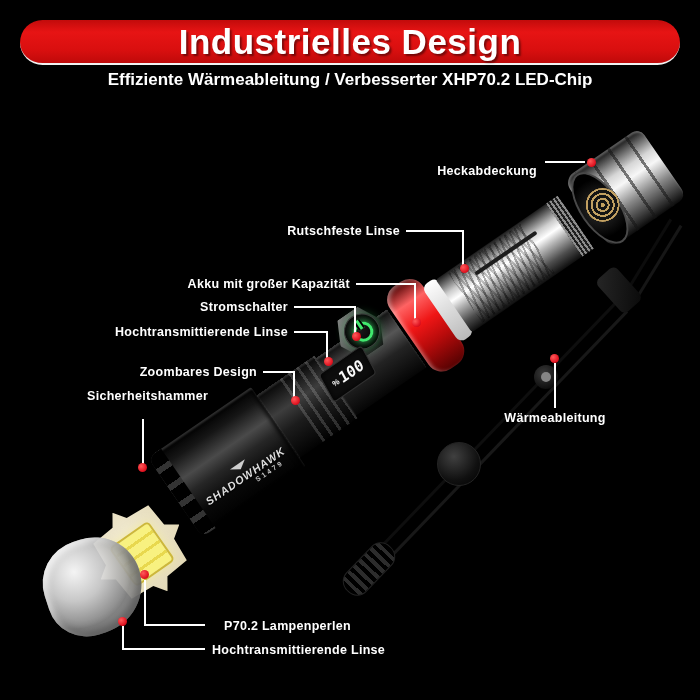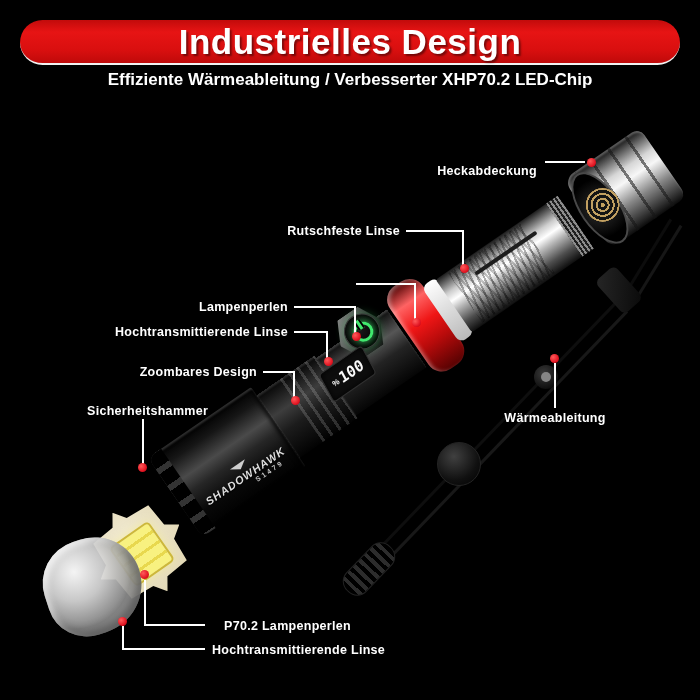--- a/index.html
+++ b/index.html
@@ -23,21 +23,21 @@
   .lh{height:2px;} .lv{width:2px;}
   .dot{position:absolute;width:9px;height:9px;border-radius:50%;z-index:10;
        background:radial-gradient(circle at 35% 35%,#ff5a5a,#e01220 65%,#a30a14);}
 
   .c1{right:163px;top:140px;margin-top:24px;}   
   .c2{right:300px;top:224px;}   
   .c3{right:350px;top:277px;}   
   .c4{right:412px;top:300px;}   
   .c5{right:412px;top:325px;}   
   .c6{right:443px;top:365px;}   
-  .c7{left:87px;top:404px;}     
+  .c7{left:87px;top:389px;}     
   .c8{left:555px;top:411px;transform:translateX(-50%);} 
   .c9{left:224px;top:619px;}    
   .c10{left:212px;top:643px;}   
 
   
   .strap{position:absolute;transform-origin:0 50%;z-index:1;}
   .strap-main{left:622px;top:298px;width:364px;height:11px;transform:rotate(133.9deg);
               border-top:3.5px solid #181818;border-bottom:3.5px solid #0e0e0e;}
   .strap-upper{left:676px;top:215px;width:88px;height:9px;transform:rotate(121.5deg);
                border-top:3px solid #161616;border-bottom:3px solid #0c0c0c;}
@@ -179,21 +179,22 @@
       </div>
     </div>
   </div>
 
   <div class="star"></div>
   <div class="led"></div>
   <div class="dome"></div>
 
   <div class="callout c1">Heckabdeckung</div>
   <div class="callout c2">Rutschfeste Linse</div>
-  <div class="callout c4">Lampenperlen</div>
+  <div class="callout c3">Akku mit großer Kapazität</div>
+  <div class="callout c4">Stromschalter</div>
   <div class="callout c5">Hochtransmittierende Linse</div>
   <div class="callout c6">Zoombares Design</div>
   <div class="callout c7">Sicherheitshammer</div>
   <div class="callout c8">Wärmeableitung</div>
   <div class="callout c9">P70.2 Lampenperlen</div>
   <div class="callout c10">Hochtransmittierende Linse</div>
 
   <div class="lead lh" style="left:545px;top:161px;width:40px;"></div>
 
   <div class="lead lh" style="left:406px;top:230px;width:58px;"></div>

